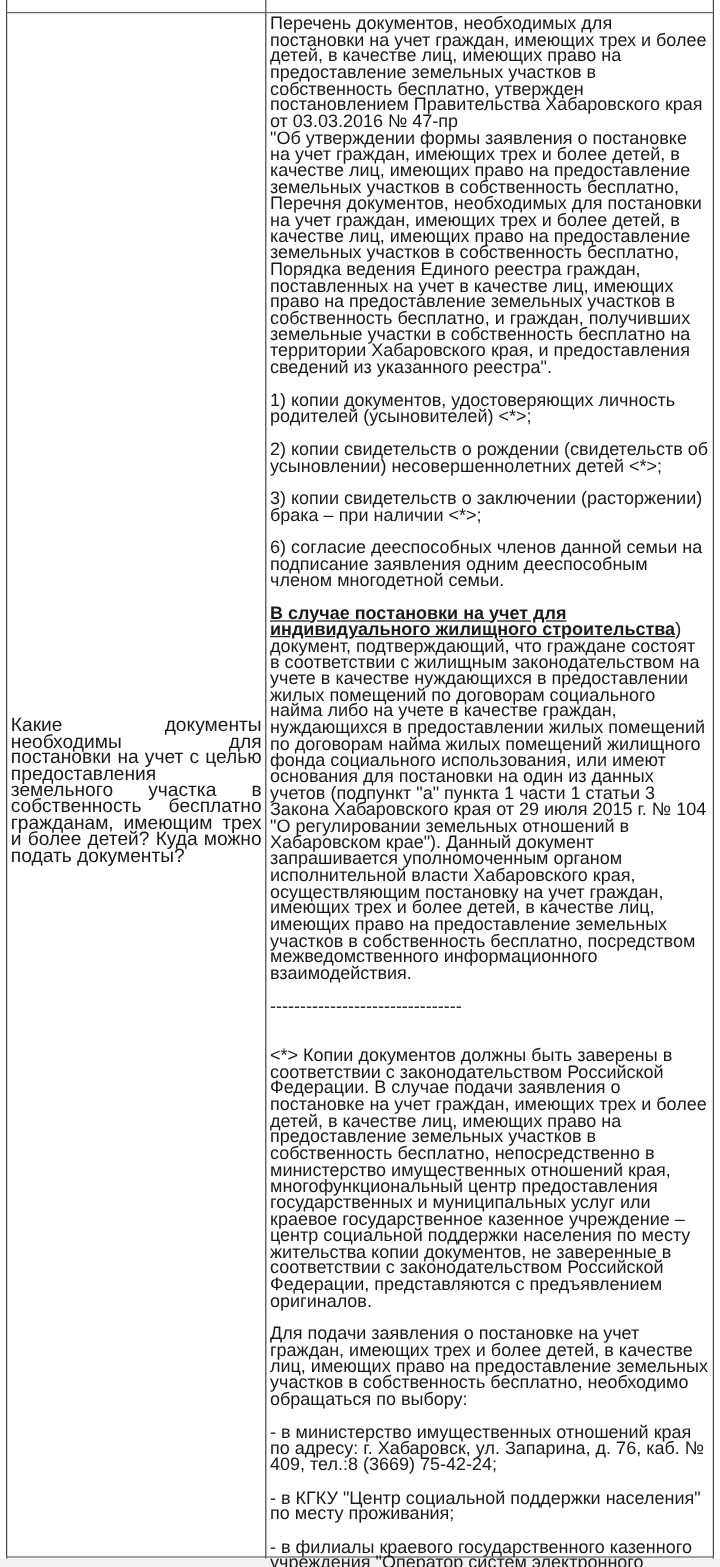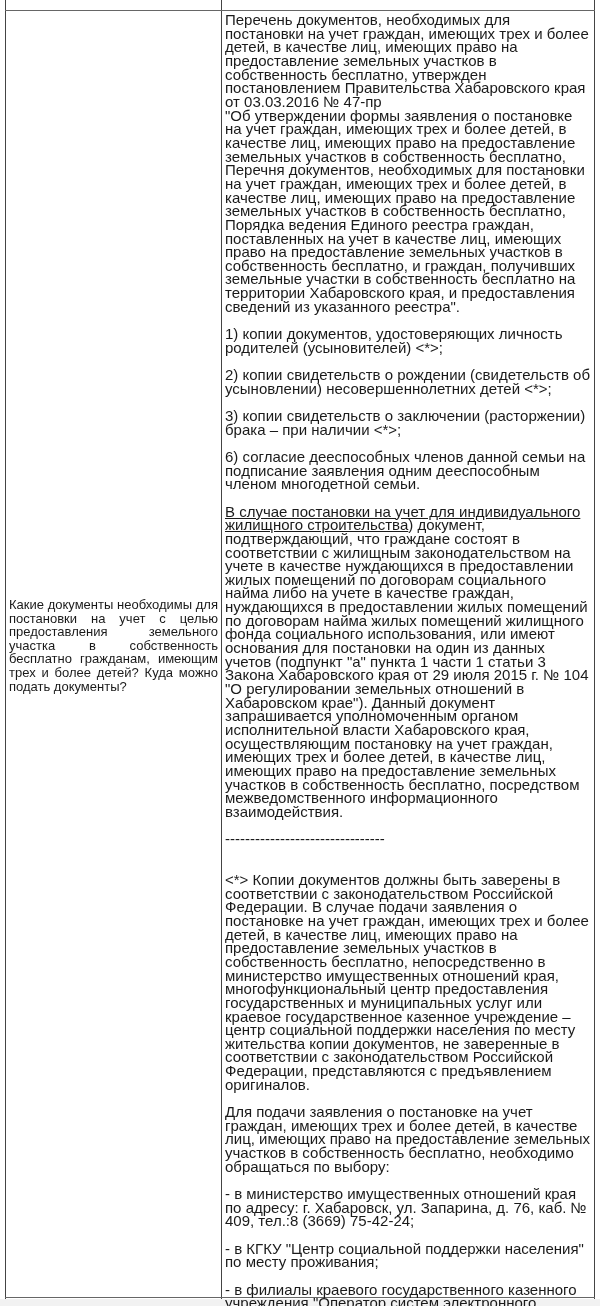--- a/index.html
+++ b/index.html
@@ -2,26 +2,26 @@
 <html><head>
 <meta charset="utf-8">
 <style>
   html, body { margin: 0; padding: 0; background: #ffffff; }
   body { width: 600px; height: 1306px; position: relative; overflow: hidden;
          font-family: "Liberation Sans", sans-serif; color: #1a1a1a; }
   .page-bottom { position: absolute; left: 0; top: 1299px; width: 600px; height: 7px; background: #f2f2f2; }
   .v-line { position: absolute; width: 1px; background: #444; }
   .h-line { position: absolute; height: 1px; background: #666; }
   .left-cell { position: absolute; left: 9px; top: 598px; width: 209px;
-               font-size: 13px; line-height: 13.6px; text-align: justify; text-align-last: left; }
+               font-size: 16px; line-height: 13.6px; text-align: justify; text-align-last: left; }
   .right-cell { position: absolute; left: 225px; top: 13px; width: 366px;
                 font-size: 15px; line-height: 13.65px; }
   .para { margin: 0 0 13.65px 0; white-space: pre-line; }
   .para.tight { margin-bottom: 0; }
-  .underline-bold { font-weight: normal; text-decoration: underline; }
+  .underline-bold { font-weight: bold; text-decoration: underline; }
 </style>
 </head>
 <body>
 
 <div class="v-line" style="left:5px; top:0; height:1299px;"></div>
 <div class="v-line" style="left:221px; top:0; height:1299px;"></div>
 <div class="v-line" style="left:594px; top:0; height:1299px;"></div>
 <div class="h-line" style="left:5px; top:10px; width:590px;"></div>
 <div class="h-line" style="left:5px; top:1297px; width:590px;"></div>
 <div class="page-bottom"></div>

